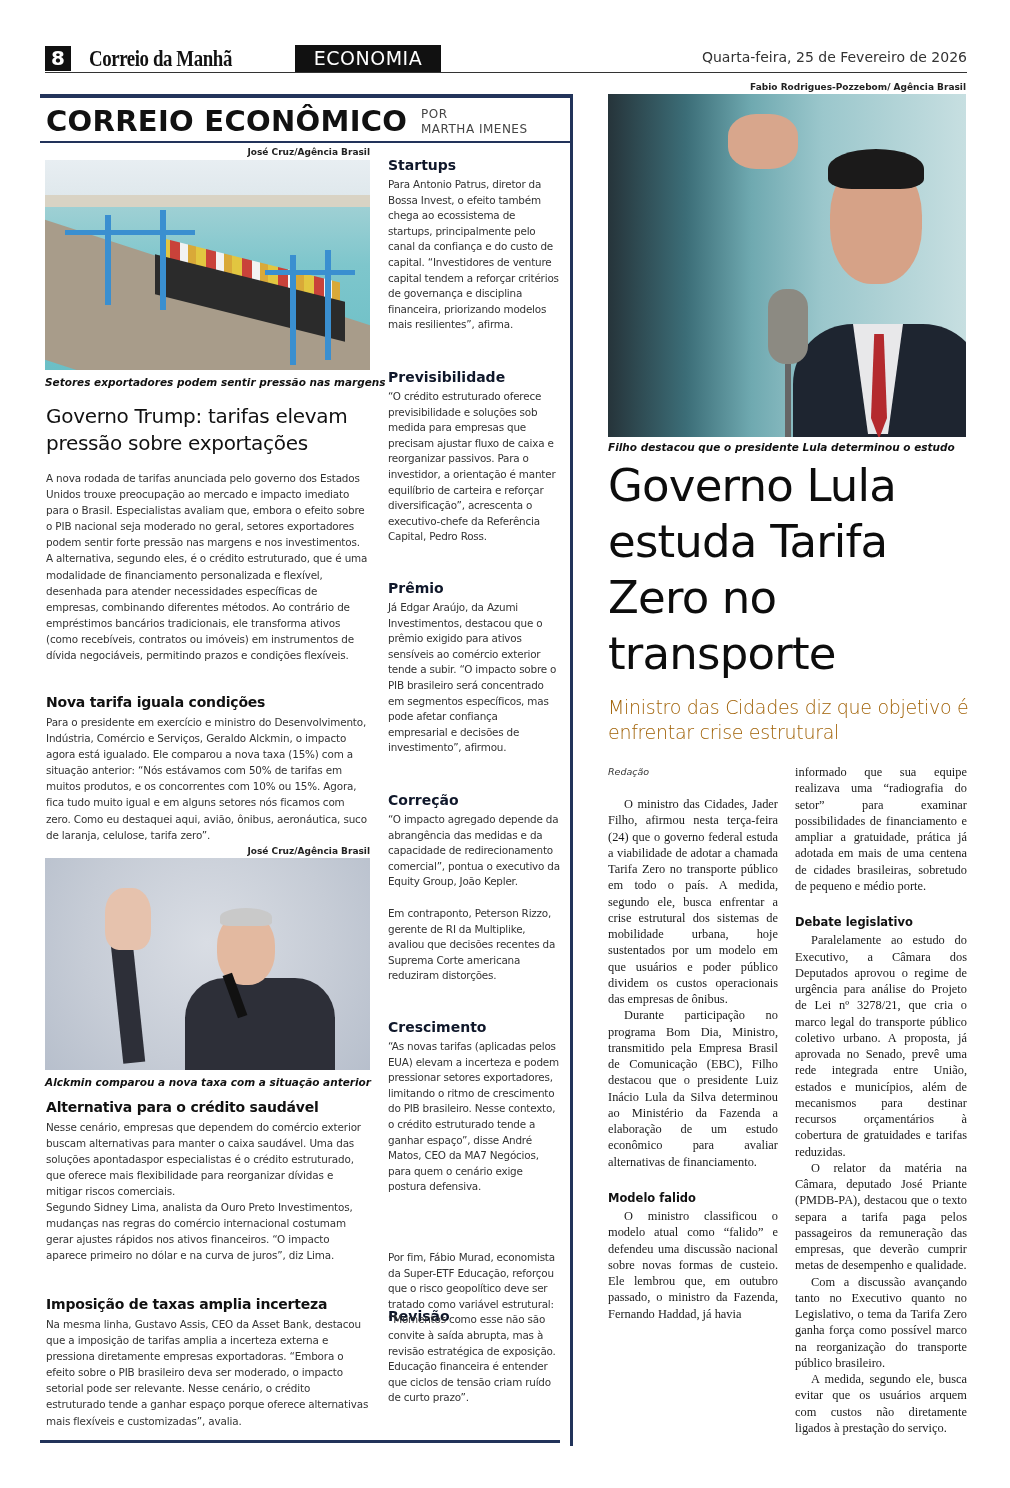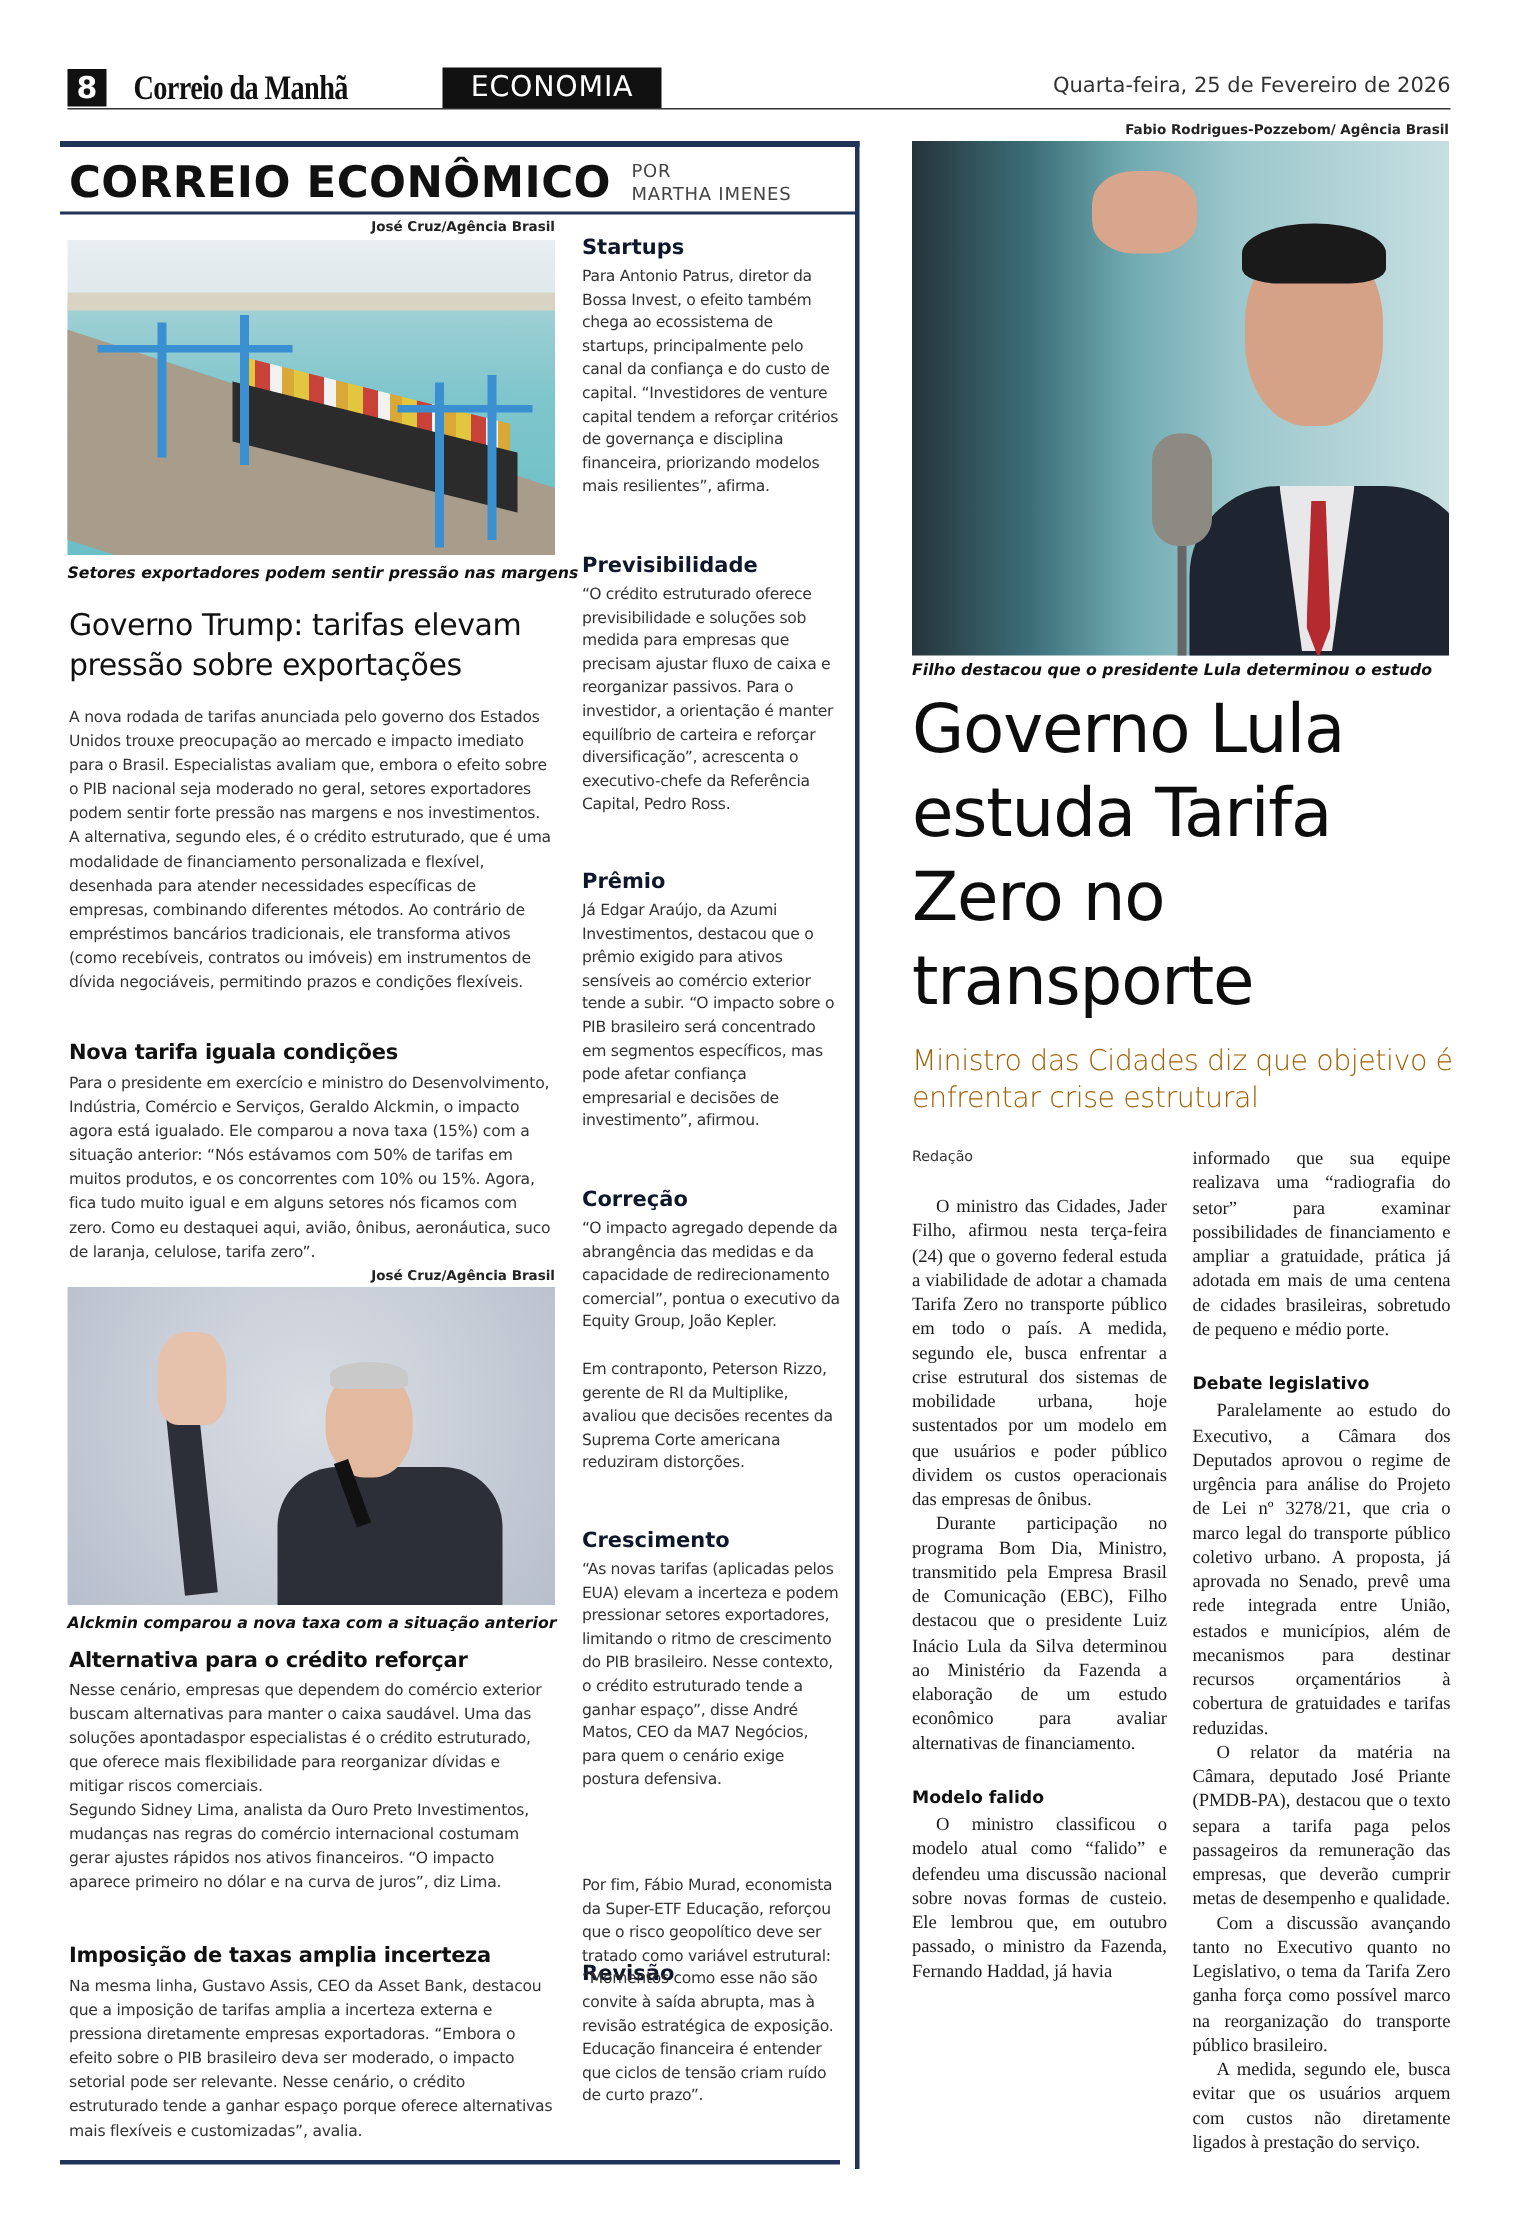--- a/index.html
+++ b/index.html
@@ -54,21 +54,21 @@
   .jader-photo .mic-stand { position: absolute; left: 177px; top: 270px; width: 6px; height: 75px; background: #666; }
   .body-sans { position: absolute; font-size: 10.4px; line-height: 16.1px; color: #333; letter-spacing: -0.15px; }
   .sub-head { position: absolute; font-size: 14px; font-weight: bold; color: #111; letter-spacing: -0.2px; }
   .headline-l { position: absolute; left: 46px; top: 403px; font-size: 20px; line-height: 27px; color: #111; letter-spacing: -0.3px; }
 
   .mid-head { position: absolute; left: 388px; font-size: 14px; font-weight: bold; color: #0f172a; }
   .mid-body { position: absolute; left: 388px; width: 172px; font-size: 10.4px; line-height: 15.6px; color: #333; letter-spacing: -0.2px; }
 
   .main-headline { position: absolute; left: 608px; top: 458px; width: 380px; font-size: 45px; line-height: 56px; font-weight: 500; color: #0d0d0d; letter-spacing: -0.8px; }
   .main-subhead { position: absolute; left: 608px; top: 695px; width: 370px; font-size: 19px; line-height: 25px; font-weight: 300; color: #a16207; letter-spacing: -0.3px; }
-  .byline { position: absolute; left: 608px; top: 766px; font-size: 9.5px; color: #333; }
+  .byline { position: absolute; left: 608px; top: 766px; font-size: 9.5px; color: #333; font-style: italic; }
 
   .serif-col { position: absolute; font-family: "Liberation Serif", serif; font-size: 12.4px; line-height: 16.25px; color: #1a1a1a; text-align: justify; }
   .serif-col p { text-indent: 16px; }
   .serif-col p.no-indent { text-indent: 0; }
   .serif-head { font-family: "DejaVu Sans", sans-serif; font-weight: bold; font-size: 11.5px; color: #111; margin-top: 20px; margin-bottom: 2px; text-indent: 0 !important; }
 
   .bottom-rule { position: absolute; left: 40px; top: 1440px; width: 520px; height: 3px; background: #22335a; }
 </style>
 </head>
 <body>
@@ -116,21 +116,21 @@
 <div class="photo alck-photo">
   <div class="arm"></div>
   <div class="hand"></div>
   <div class="suit"></div>
   <div class="head"></div>
   <div class="hair"></div>
   <div class="mic"></div>
 </div>
 <div class="caption" style="left:45px; top:1076px;">Alckmin comparou a nova taxa com a situação anterior</div>
 
-<div class="sub-head" style="left:46px; top:1099px;">Alternativa para o crédito reforçar</div>
+<div class="sub-head" style="left:46px; top:1099px;">Alternativa para o crédito saudável</div>
 <div class="body-sans" style="left:46px; top:1119px; width:324px;">Nesse cenário, empresas que dependem do comércio exterior buscam alternativas para manter o caixa saudável. Uma das soluções apontadaspor especialistas é o crédito estruturado, que oferece mais flexibilidade para reorganizar dívidas e mitigar riscos comerciais.</div>
 <div class="body-sans" style="left:46px; top:1199px; width:324px;">Segundo Sidney Lima, analista da Ouro Preto Investimentos, mudanças nas regras do comércio internacional costumam gerar ajustes rápidos nos ativos financeiros. “O impacto aparece primeiro no dólar e na curva de juros”, diz Lima.</div>
 
 <div class="sub-head" style="left:46px; top:1296px;">Imposição de taxas amplia incerteza</div>
 <div class="body-sans" style="left:46px; top:1316px; width:324px;">Na mesma linha, Gustavo Assis, CEO da Asset Bank, destacou que a imposição de tarifas amplia a incerteza externa e pressiona diretamente empresas exportadoras. “Embora o efeito sobre o PIB brasileiro deva ser moderado, o impacto setorial pode ser relevante. Nesse cenário, o crédito estruturado tende a ganhar espaço porque oferece alternativas mais flexíveis e customizadas”, avalia.</div>
 
 <div class="mid-head" style="top:157px;">Startups</div>
 <div class="mid-body" style="top:177px;">Para Antonio Patrus, diretor da Bossa Invest, o efeito também chega ao ecossistema de startups, principalmente pelo canal da confiança e do custo de capital. “Investidores de venture capital tendem a reforçar critérios de governança e disciplina financeira, priorizando modelos mais resilientes”, afirma.</div>
 
 <div class="mid-head" style="top:369px;">Previsibilidade</div>

